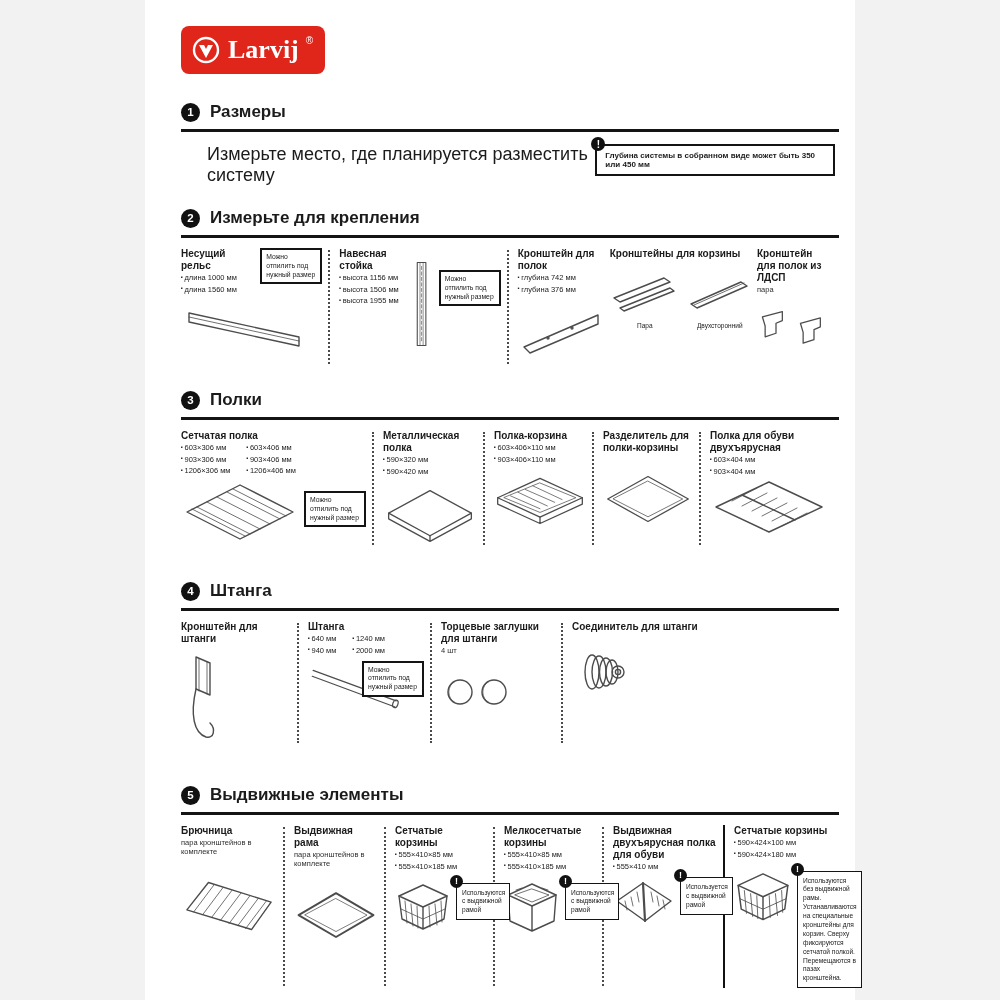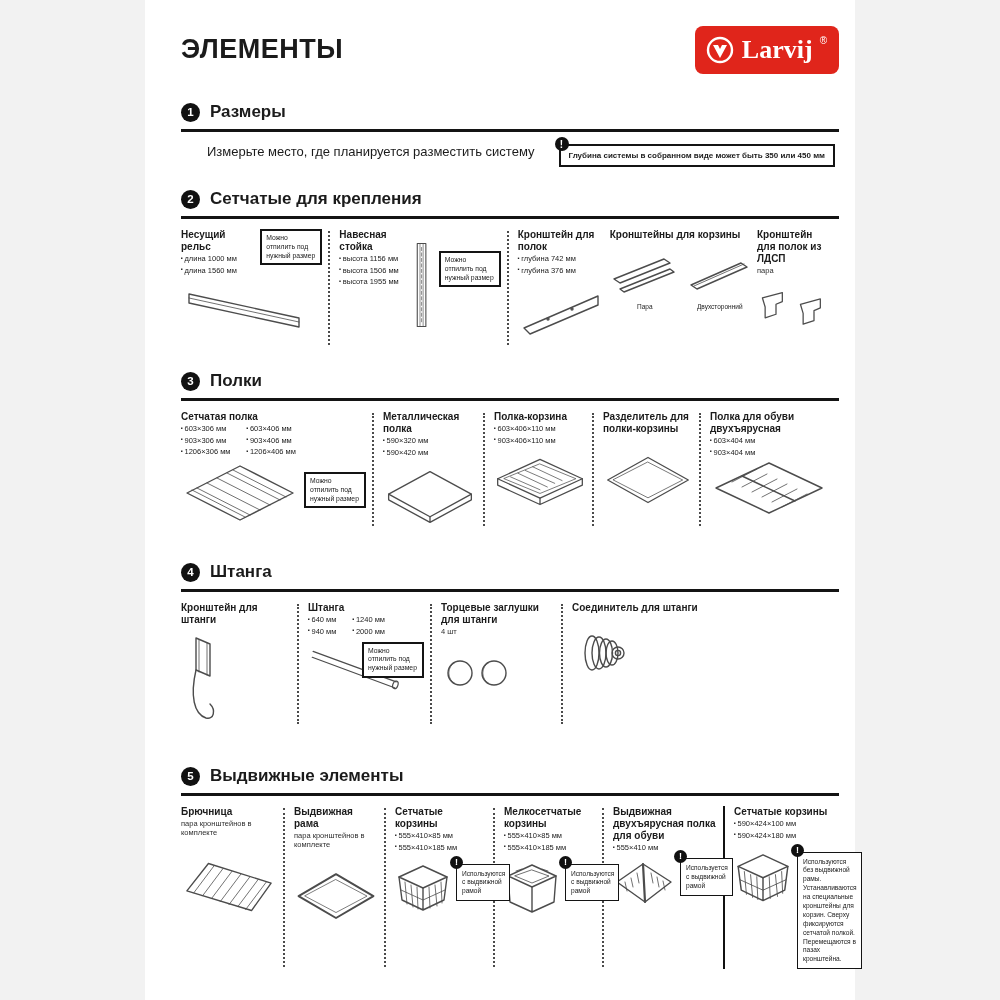--- a/index.html
+++ b/index.html
@@ -11,21 +11,21 @@
   .logo{background:#e0251b;border-radius:8px;color:#fff;display:flex;align-items:center;gap:7px;padding:7px 12px 7px 10px;height:48px;box-sizing:border-box;}
   .logo-text{font-family:"Liberation Serif","DejaVu Serif",serif;font-weight:bold;font-size:26px;line-height:1;}
   .logo-reg{font-size:10px;align-self:flex-start;margin-top:2px;}
   
   .sec{margin-top:28px;}
   .sec-head{display:flex;align-items:center;gap:10px;border-bottom:3px solid #141414;padding-bottom:7px;}
   .sec-num{width:19px;height:19px;border-radius:50%;background:#111;color:#fff;font-size:11.5px;font-weight:bold;display:flex;align-items:center;justify-content:center;flex:0 0 19px;}
   .sec-title{font-size:17px;font-weight:bold;}
   
   .intro-row{display:flex;justify-content:space-between;align-items:flex-start;margin-top:12px;padding-left:26px;}
-  .intro{font-size:13px;}
+  .intro{font-size:18px;}
   .s1-note{position:relative;border:2px solid #141414;padding:5px 8px;font-size:8px;font-weight:bold;max-width:258px;margin-right:4px;}
   .bang{position:absolute;top:-9px;left:-6px;width:14px;height:14px;border-radius:50%;background:#111;color:#fff;font-weight:bold;font-size:10px;display:flex;align-items:center;justify-content:center;}
   
   .row{display:flex;align-items:stretch;margin-top:10px;}
   .col{box-sizing:border-box;padding-right:6px;}
   .sep{border-left:2px dotted #4a4a4a;align-self:stretch;margin:2px 9px 2px 0;}
   .sep.solid{border-left:2px solid #111;margin:0 9px 0 0;}
   .item-name{font-weight:bold;font-size:10px;line-height:1.2;}
   .item-sub{font-size:7.5px;margin-top:1px;color:#2e2e2e;}
   .spec{font-size:7.5px;line-height:1.55;white-space:nowrap;}
@@ -42,21 +42,20 @@
   .ico path,.ico rect,.ico circle,.ico ellipse,.ico line{fill:none;stroke:#4c4c4c;stroke-width:1.4;stroke-linejoin:round;stroke-linecap:round;}
   .ico .thin{stroke-width:.8;}
   .ico .thick{stroke-width:2.2;}
 </style>
 </head>
 <body>
 
 <div class="page">
 
   <div class="doc-header">
-    <div class="page-title">ЭЛЕМЕНТЫ</div>
     <div class="logo">
       <svg class="logo-mark" width="30" height="30" viewBox="0 0 30 30">
         <circle cx="15" cy="15" r="12" fill="none" stroke="#fff" stroke-width="2.4"></circle>
         <path d="M8 10 L13 10 L15 14 L17 10 L22 10 L15 23 Z" fill="#fff"></path>
       </svg>
       <span class="logo-text">Larvij</span>
       <span class="logo-reg">®</span>
     </div>
   </div>
 
@@ -70,21 +69,21 @@
       <div class="s1-note">
         <span class="bang">!</span>
         <span>Глубина системы в собранном виде может быть 350 или 450 мм</span>
       </div>
     </div>
   </div>
 
   <div class="sec" style="margin-top:22px">
     <div class="sec-head">
       <span class="sec-num">2</span>
-      <span class="sec-title">Сетчатые для крепления</span>
+      <span class="sec-title">Измерьте для крепления</span>
     </div>
     <div class="row" style="min-height:118px">
       <div class="col" style="width:150px">
         <div class="hrow">
           <div>
             <div class="item-name">Несущий рельс</div>
             <div class="spec">длина 1000 мм</div>
             <div class="spec">длина 1560 мм</div>
           </div>
           <div class="saw-box">Можно отпилить под нужный размер</div>

